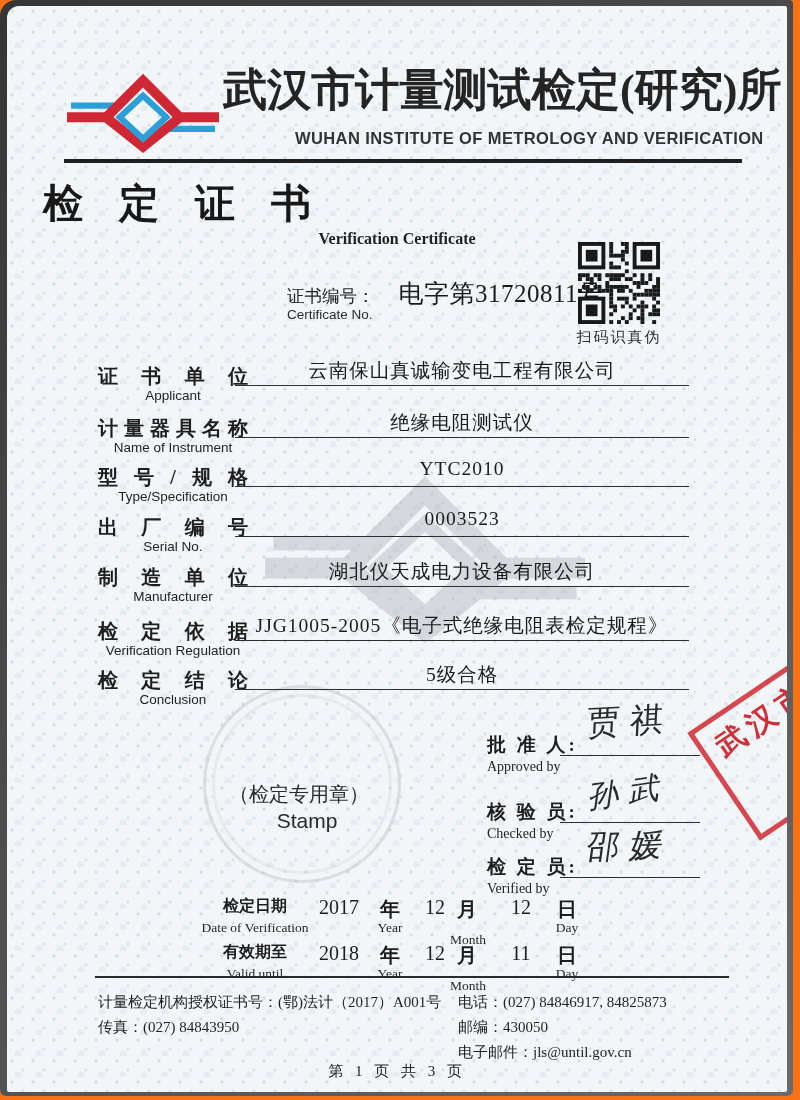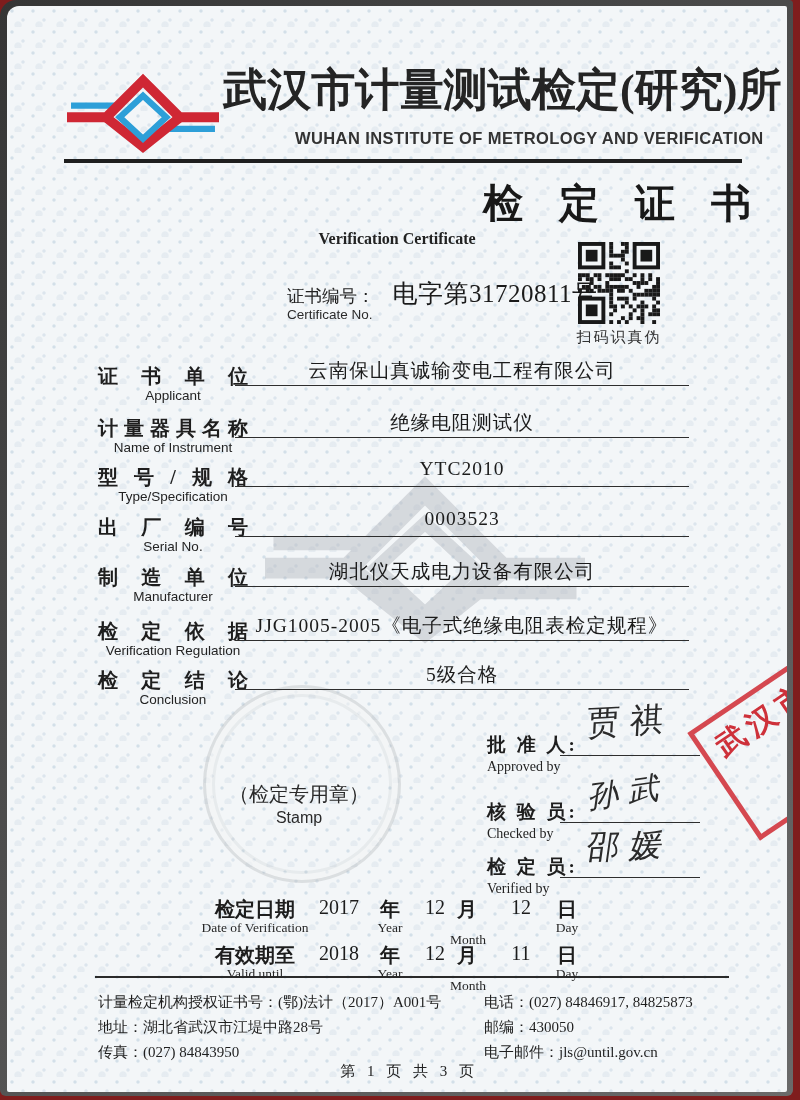--- a/index.html
+++ b/index.html
@@ -1,41 +1,41 @@
 <!DOCTYPE html>
 <html><head>
 <meta charset="utf-8">
 <style>
   html,body{margin:0;padding:0;background:#ffffff;}
-  .stage{position:relative;width:800px;height:1100px;background:#7f1d1d;overflow:hidden;
+  .stage{position:relative;width:800px;height:1100px;background:#f97316;overflow:hidden;
          font-family:"Liberation Serif",serif;color:#1c1c1c;}
   .scan-edge{position:absolute;left:0;top:0;width:793px;height:1096px;
              background:linear-gradient(135deg,#353535,#6a6a6a);border-radius:16px 4px 6px 6px;}
   .paper{position:absolute;left:7px;top:6px;width:780px;height:1086px;overflow:hidden;
          border-radius:12px 2px 2px 2px;
          background-color:#f3f6f8;
          background-image:
            radial-gradient(circle at 5px 5px, rgba(137,170,197,0.30) 1.1px, rgba(137,170,197,0) 2.2px),
            radial-gradient(circle at 16px 14px, rgba(137,170,197,0.22) 1.1px, rgba(137,170,197,0) 2.2px),
            radial-gradient(circle at 11px 19px, rgba(160,185,205,0.16) 3.2px, rgba(160,185,205,0) 4.2px);
          background-size:21px 21px;}
   .abs{position:absolute;}
   
   .logo{left:60px;top:58px;width:152px;height:94px;}
   .inst-cn{left:216px;top:54px;width:540px;font-size:45px;font-weight:900;letter-spacing:0px;
            color:#242424;white-space:nowrap;transform:scaleX(0.98);transform-origin:left;}
   .inst-en{left:288px;top:123px;width:456px;text-align:center;font-family:"Liberation Sans",sans-serif;
            font-size:16.5px;font-weight:600;color:#333;letter-spacing:0.4px;white-space:nowrap;}
   .rule-top{left:57px;top:153px;width:678px;height:4px;background:#1f1f1f;}
   
-  .title-cn{left:0;top:170px;width:780px;text-align:right;font-size:40px;font-weight:900;
+  .title-cn{left:0;top:170px;width:780px;text-align:left;font-size:40px;font-weight:900;
             letter-spacing:36px;padding-left:36px;box-sizing:border-box;color:#181818;}
   .title-en{left:0;top:224px;width:780px;text-align:center;font-size:16px;font-weight:700;color:#222;}
   
-  .certno-row{left:280px;top:271px;display:flex;align-items:baseline;gap:18px;white-space:nowrap;}
+  .certno-row{left:280px;top:271px;display:flex;align-items:baseline;gap:24px;white-space:nowrap;}
   .certno-label{font-size:17.5px;color:#222;}
   .certno-value{font-size:25px;color:#1a1a1a;letter-spacing:0.5px;}
   .certno-sub{left:280px;top:301px;font-size:13.5px;font-family:"Liberation Sans",sans-serif;color:#2b2b2b;}
   .qr{left:571px;top:236px;width:82px;height:82px;}
   .qr-caption{left:556px;top:322px;width:112px;text-align:center;font-size:15px;letter-spacing:2px;color:#333;}
   
   .watermark{left:258px;top:430px;width:320px;height:238px;opacity:0.45;z-index:0;}
   
   .fields{left:0;top:0;width:780px;height:0;}
   .field-row{position:absolute;left:0;width:780px;z-index:1;}
@@ -48,21 +48,21 @@
            letter-spacing:1px;white-space:nowrap;}
   .field-row:nth-of-type(1){top:357px}.field-row:nth-of-type(2){top:409px}
   .field-row:nth-of-type(3){top:458px}.field-row:nth-of-type(4){top:508px}
   .field-row:nth-of-type(5){top:558px}.field-row:nth-of-type(6){top:612px}
   .field-row:nth-of-type(7){top:661px}
   
   .seal-circle{left:196px;top:679px;width:192px;height:192px;border-radius:50%;
                border:3px solid rgba(165,168,172,0.30);z-index:0;
                box-shadow:inset 0 0 0 6px rgba(255,255,255,0.5), inset 0 0 0 9px rgba(165,168,172,0.14);}
   .stamp-cn{left:146px;top:775px;width:292px;text-align:center;font-size:20px;color:#2a2a2a;z-index:1;}
-  .stamp-en{left:146px;top:803px;width:292px;text-align:center;font-size:16px;
+  .stamp-en{left:154px;top:803px;width:292px;text-align:center;font-size:21px;
             font-family:"Liberation Sans",sans-serif;color:#2a2a2a;z-index:1;}
   
   .sigs{left:0;top:0;}
   .sig-row{position:absolute;left:0;width:780px;z-index:1;}
   .s-label{position:absolute;left:480px;top:0;font-size:19px;font-weight:700;letter-spacing:3px;color:#1e1e1e;white-space:nowrap;}
   .s-sub{position:absolute;left:480px;top:27px;font-size:14px;color:#232323;white-space:nowrap;}
   .s-line{position:absolute;left:553px;top:23px;width:140px;border-bottom:1.6px solid #2e2e2e;}
   .s-name{position:absolute;left:548px;top:-33px;width:150px;text-align:center;font-size:33px;color:#2b2b2b;
           letter-spacing:10px;white-space:nowrap;}
   .sig-row:nth-of-type(1){top:726px}.sig-row:nth-of-type(2){top:793px}.sig-row:nth-of-type(3){top:848px}
@@ -70,38 +70,38 @@
   .sig-row:nth-of-type(2) .s-name{transform:rotate(-8deg) skewX(-16deg);font-size:31px;top:-28px;}
   .sig-row:nth-of-type(3) .s-name{transform:rotate(-2deg) skewX(-10deg);top:-30px;}
   
   .red-stamp{left:742px;top:700px;width:220px;height:130px;border:5px solid rgba(208,48,56,0.88);
              transform:rotate(-34deg);transform-origin:6% 88%;z-index:3;padding:6px 12px;box-sizing:border-box;
              color:rgba(203,38,47,0.95);font-weight:700;}
   .red-stamp .l1{font-size:30px;letter-spacing:6px;white-space:nowrap;}
   .red-stamp .l2{font-size:30px;margin-left:64px;margin-top:6px;}
   
   .date-row{position:absolute;left:0;width:780px;z-index:1;}
-  .d-label{position:absolute;left:178px;width:140px;text-align:center;font-size:20px;font-weight:700;color:#1d1d1d;}
+  .d-label{position:absolute;left:178px;width:140px;text-align:center;font-size:16px;font-weight:700;color:#1d1d1d;}
   .d-sub{position:absolute;left:158px;top:24px;width:180px;text-align:center;font-size:13.5px;color:#232323;white-space:nowrap;}
   .d-year{position:absolute;left:292px;width:80px;text-align:center;font-size:20px;}
   .d-yu{position:absolute;left:363px;width:40px;text-align:center;font-size:20px;font-weight:700;}
   .d-yue{position:absolute;left:363px;top:24px;width:40px;text-align:center;font-size:13.5px;}
   .d-month{position:absolute;left:398px;width:60px;text-align:center;font-size:20px;}
   .d-mu{position:absolute;left:440px;width:40px;text-align:center;font-size:20px;font-weight:700;}
   .d-mue{position:absolute;left:438px;top:36px;width:46px;text-align:center;font-size:13.5px;}
   .d-day{position:absolute;left:484px;width:60px;text-align:center;font-size:20px;}
   .d-du{position:absolute;left:540px;width:40px;text-align:center;font-size:20px;font-weight:700;}
   .d-due{position:absolute;left:538px;top:24px;width:44px;text-align:center;font-size:13.5px;}
   .date-row:nth-of-type(1){top:890px}.date-row:nth-of-type(2){top:936px}
   .d-sub,.d-yue,.d-mue,.d-due{font-family:"Liberation Serif",serif;color:#262626;}
   
   .rule-bottom{left:88px;top:970px;width:634px;height:2px;background:#2a2a2a;}
   .foot-left{left:91px;top:984px;font-size:15px;line-height:25px;color:#1f1f1f;white-space:nowrap;}
-  .foot-right{left:477px;top:984px;font-size:15px;line-height:25px;color:#1f1f1f;white-space:nowrap;}
-  .page-num{left:12px;top:1056px;width:780px;text-align:center;font-size:15px;letter-spacing:4px;color:#222;}
+  .foot-right{left:451px;top:984px;font-size:15px;line-height:25px;color:#1f1f1f;white-space:nowrap;}
+  .page-num{left:0;top:1056px;width:780px;text-align:center;font-size:15px;letter-spacing:4px;color:#222;}
   .lr{stroke:#cf2734;}.lb{stroke:#2d9fd8;}.lw{stroke:#b2b6bd;}
 </style>
 </head>
 <body>
 
 <div class="stage">
   <div class="scan-edge abs"></div>
 
   <div class="paper">
 
@@ -376,21 +376,20 @@
           <div class="d-mue">Month</div>
           <div class="d-day">11</div>
           <div class="d-du">日</div>
           <div class="d-due">Day</div>
         </div>
       </div>
 
     <div class="abs rule-bottom"></div>
     <div class="abs foot-left">
       <div>计量检定机构授权证书号：(鄂)法计（2017）A001号</div>
-      <div>地址：湖北省武汉市江堤中路28号</div>
       <div>传真：(027) 84843950</div>
     </div>
     <div class="abs foot-right">
       <div>电话：(027) 84846917, 84825873</div>
       <div>邮编：430050</div>
       <div>电子邮件：jls@until.gov.cn</div>
     </div>
     <div class="abs page-num">第 1 页 共 3 页</div>
 
   </div>

